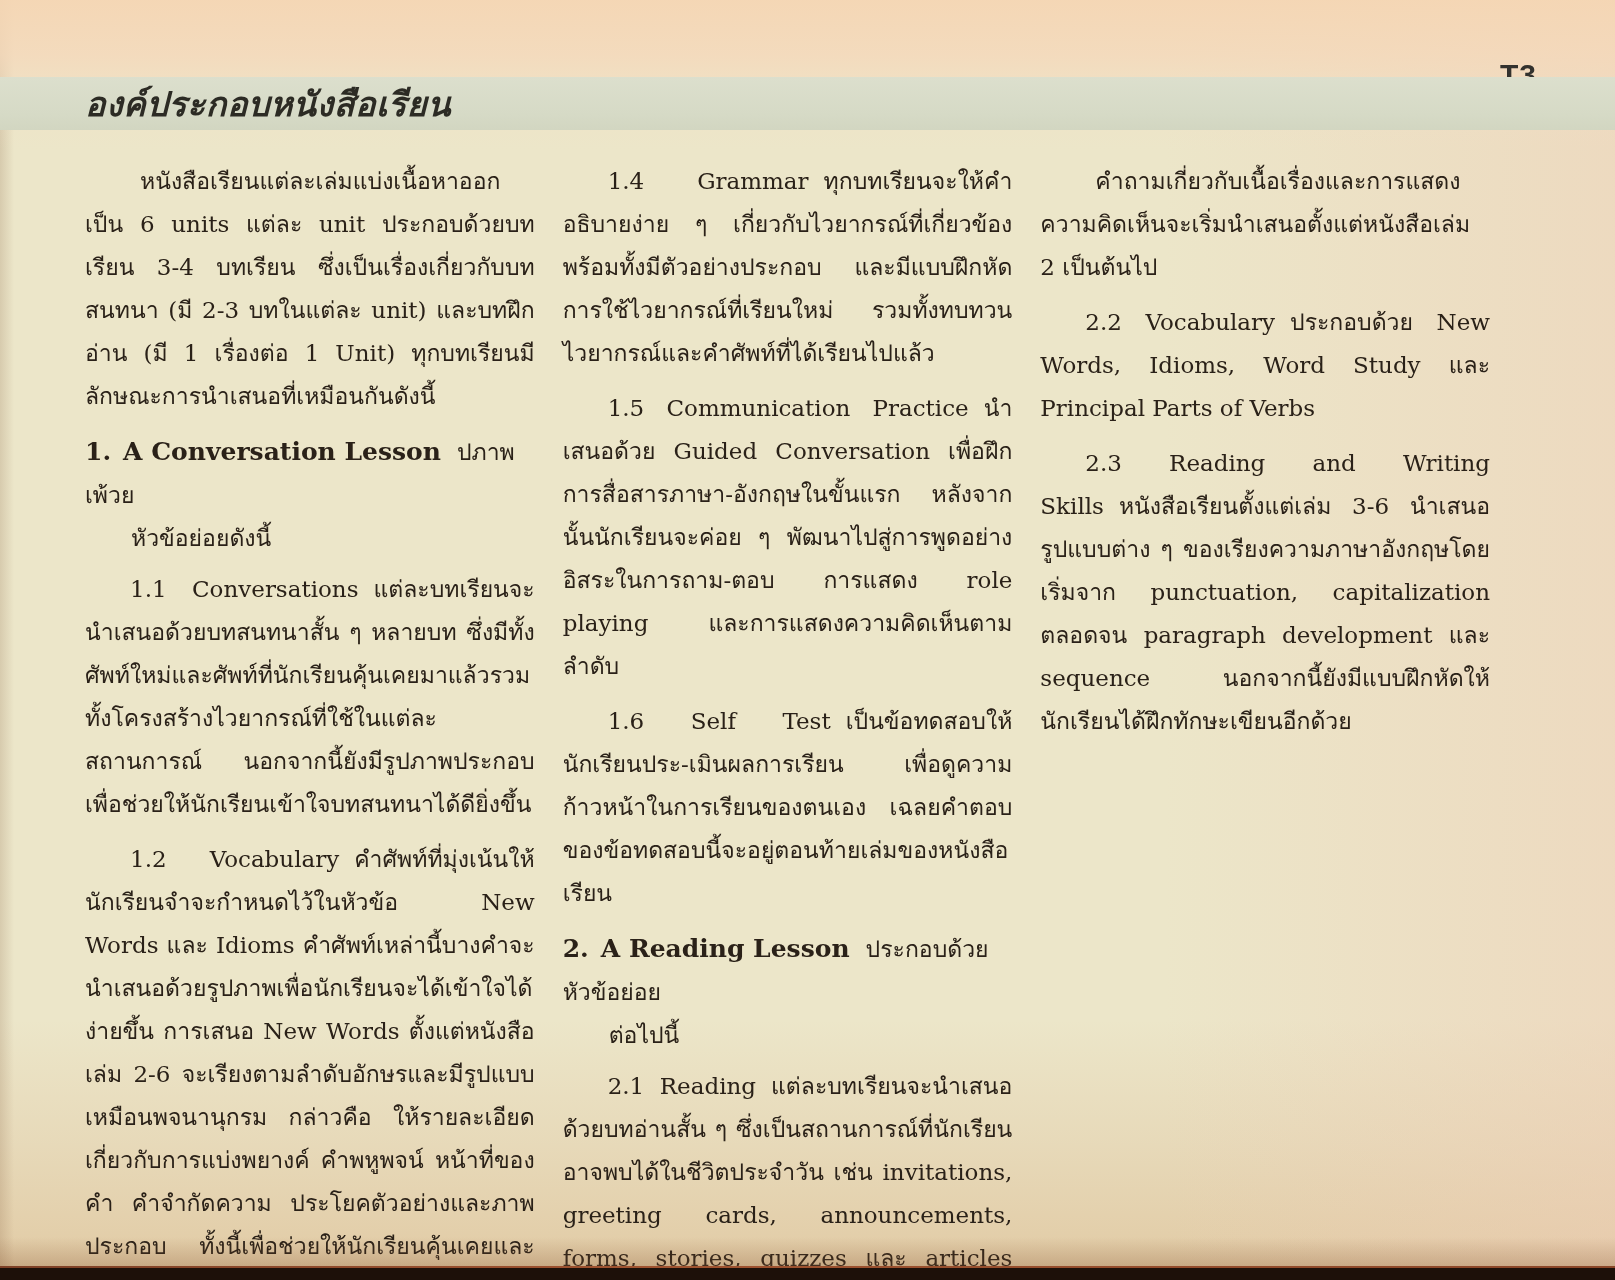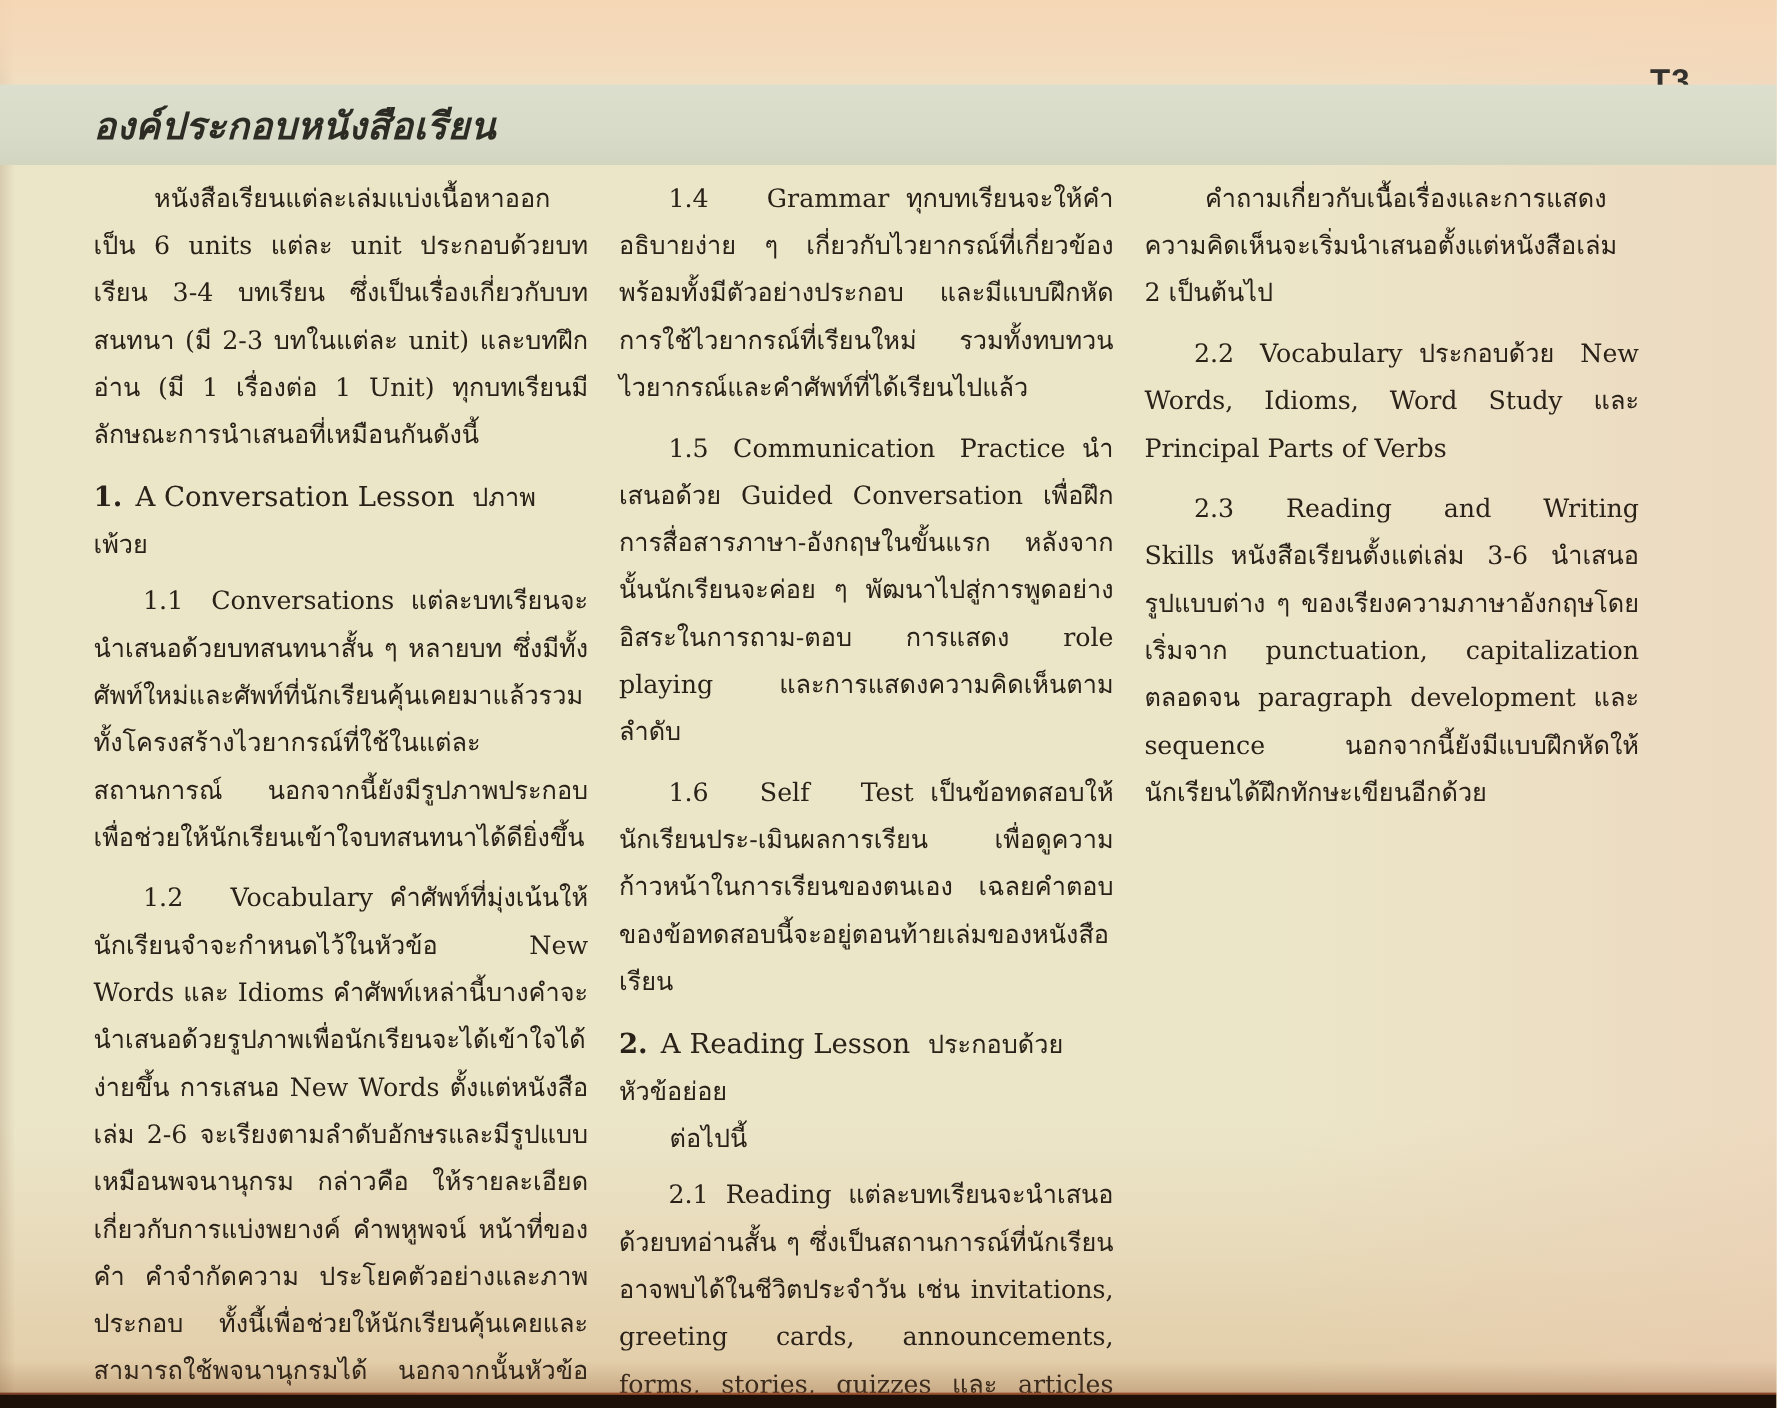--- a/index.html
+++ b/index.html
@@ -16,21 +16,21 @@
       linear-gradient(90deg, rgba(240,205,180,0) 72%, rgba(238,203,180,0.45) 100%),
       linear-gradient(0deg, rgba(216,178,132,0.55) 0px, rgba(219,186,146,0.28) 140px, rgba(219,186,146,0) 260px),
       #ece6c9;
   }
   .page-number{
     position:absolute;top:26px;right:78px;
     font-family:"Liberation Sans","DejaVu Sans",sans-serif;
     font-weight:bold;font-size:30px;color:#33322e;letter-spacing:1px;margin-top:32px;
   }
   .header-band{
-    position:absolute;left:0;top:77px;width:100%;height:73px;
+    position:absolute;left:0;top:77px;width:100%;height:53px;
     background:linear-gradient(180deg,#dcdfcd 0%,#d6dac6 70%,#d2d6c1 100%);
     display:flex;align-items:center;
   }
   .header-title{
     margin-left:85px;
     font-style:italic;font-weight:bold;font-size:34px;color:#2c2b24;
     letter-spacing:0.5px;
   }
   .content{
     position:absolute;left:85px;top:160px;width:1405px;
@@ -40,21 +40,21 @@
   .block{
     margin:0 0 12px 0;
     font-size:23px;line-height:43px;
     text-align:justify;
   }
   .para{text-indent:55px;}
   .item{text-indent:45px;}
   .label{margin-right:15px;}
   .heading{text-align:left;margin-top:6px;margin-bottom:8px;}
   .h-num{font-weight:bold;font-size:25px;margin-right:12px;}
-  .h-title{font-weight:normal;font-size:25px;margin-right:16px;}
+  .h-title{font-weight:bold;font-size:25px;margin-right:16px;}
   .h-line2{display:block;padding-left:46px;}
   .bottom-shadow{
     position:absolute;left:0;right:0;bottom:13px;height:30px;
     background:linear-gradient(180deg, rgba(130,80,45,0) 0%, rgba(130,80,45,0.28) 100%);
   }
   .bottom-rule{
     position:absolute;left:0;right:0;bottom:11px;height:3px;
     background:linear-gradient(90deg,#7d4026,#a05330 40%,#8a4628);
   }
   .bottom-bar{
@@ -70,21 +70,21 @@
   <div class="page-number">T3</div>
 
   <div class="header-band">
     <div class="header-title">องค์ประกอบหนังสือเรียน</div>
   </div>
 
   <div class="content">
 
     <div class="col">
       <p class="block para">หนังสือเรียนแต่ละเล่มแบ่งเนื้อหาออกเป็น 6 units แต่ละ unit ประกอบด้วยบทเรียน 3-4 บทเรียน ซึ่งเป็นเรื่องเกี่ยวกับบทสนทนา (มี 2-3 บทในแต่ละ unit) และบทฝึกอ่าน (มี 1 เรื่องต่อ 1 Unit) ทุกบทเรียนมีลักษณะการนำเสนอที่เหมือนกันดังนี้</p>
-      <p class="block heading"><span class="h-num">1.</span><span class="h-title">A Conversation Lesson</span><span>ปภาพเพ้วย</span></p>
+      <p class="block heading"><span class="h-num">1.</span><span class="h-title">A Conversation Lesson</span><span>ปภาพเพ้วย</span><span class="h-line2">หัวข้อย่อยดังนี้</span></p>
       <p class="block item"><span class="label">1.1 Conversations</span><span>แต่ละบทเรียนจะนำเสนอด้วยบทสนทนาสั้น ๆ หลายบท ซึ่งมีทั้งศัพท์ใหม่และศัพท์ที่นักเรียนคุ้นเคยมาแล้วรวมทั้งโครงสร้างไวยากรณ์ที่ใช้ในแต่ละสถานการณ์ นอกจากนี้ยังมีรูปภาพประกอบเพื่อช่วยให้นักเรียนเข้าใจบทสนทนาได้ดียิ่งขึ้น</span></p>
       <p class="block item"><span class="label">1.2 Vocabulary</span><span>คำศัพท์ที่มุ่งเน้นให้นักเรียนจำจะกำหนดไว้ในหัวข้อ New Words และ Idioms คำศัพท์เหล่านี้บางคำจะนำเสนอด้วยรูปภาพเพื่อนักเรียนจะได้เข้าใจได้ง่ายขึ้น การเสนอ New Words ตั้งแต่หนังสือเล่ม 2-6 จะเรียงตามลำดับอักษรและมีรูปแบบเหมือนพจนานุกรม กล่าวคือ ให้รายละเอียดเกี่ยวกับการแบ่งพยางค์ คำพหูพจน์ หน้าที่ของคำ คำจำกัดความ ประโยคตัวอย่างและภาพประกอบ ทั้งนี้เพื่อช่วยให้นักเรียนคุ้นเคยและสามารถใช้พจนานุกรมได้ นอกจากนั้นหัวข้อ Word Study Section ยังได้ให้ความหมายของคำเพิ่มเติม ได้แก่ ระดับต่าง ๆ ของการใช้คำ prefix และ suffix และรายละเอียดอื่น ๆ ที่ช่วยให้นักเรียนเข้าใจศัพท์ในภาษาอังกฤษ และกริยารูปต่าง ๆ เพื่อช่วยความเข้าใจด้านไวยากรณ์และการสะกดคำ</span></p>
 
     </div>
 
     <div class="col">
       <p class="block item"><span class="label">1.4 Grammar</span><span>ทุกบทเรียนจะให้คำอธิบายง่าย ๆ เกี่ยวกับไวยากรณ์ที่เกี่ยวข้องพร้อมทั้งมีตัวอย่างประกอบ และมีแบบฝึกหัดการใช้ไวยากรณ์ที่เรียนใหม่ รวมทั้งทบทวนไวยากรณ์และคำศัพท์ที่ได้เรียนไปแล้ว</span></p>
       <p class="block item"><span class="label">1.5 Communication Practice</span><span>นำเสนอด้วย Guided Conversation เพื่อฝึกการสื่อสารภาษา-อังกฤษในขั้นแรก หลังจากนั้นนักเรียนจะค่อย ๆ พัฒนาไปสู่การพูดอย่างอิสระในการถาม-ตอบ การแสดง role playing และการแสดงความคิดเห็นตามลำดับ</span></p>
       <p class="block item"><span class="label">1.6 Self Test</span><span>เป็นข้อทดสอบให้นักเรียนประ-เมินผลการเรียน เพื่อดูความก้าวหน้าในการเรียนของตนเอง เฉลยคำตอบของข้อทดสอบนี้จะอยู่ตอนท้ายเล่มของหนังสือเรียน</span></p>
       <p class="block heading"><span class="h-num">2.</span><span class="h-title">A Reading Lesson</span><span>ประกอบด้วยหัวข้อย่อย</span><span class="h-line2">ต่อไปนี้</span></p>

